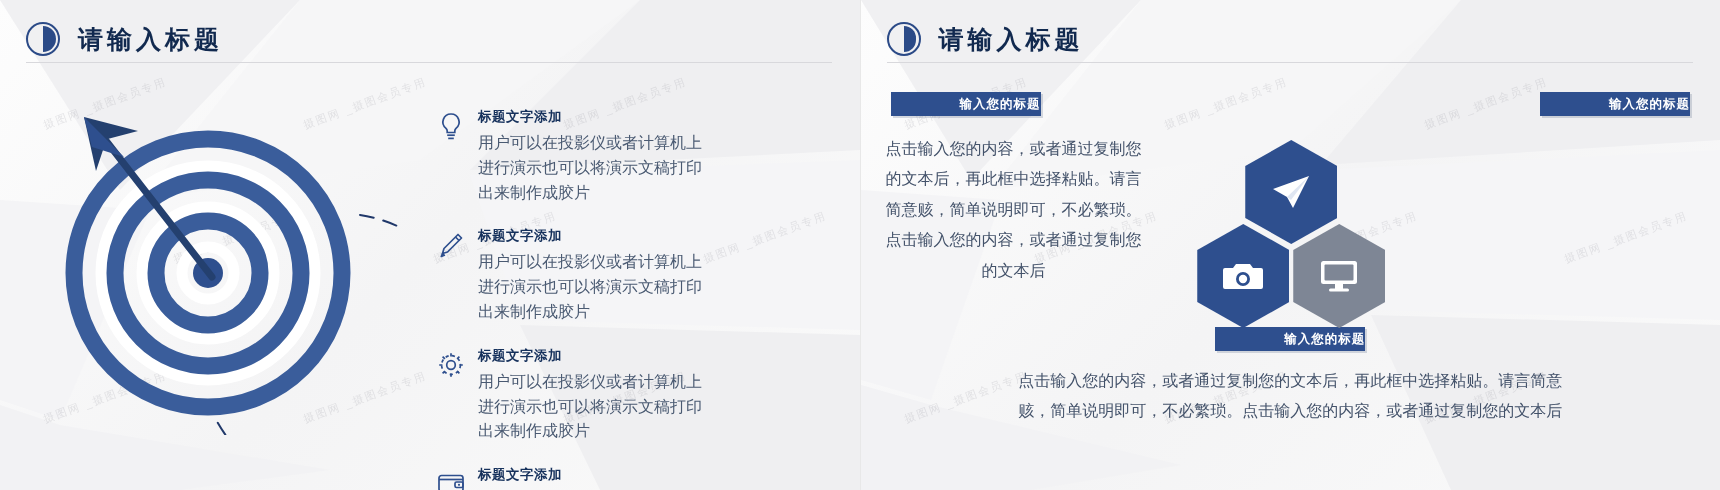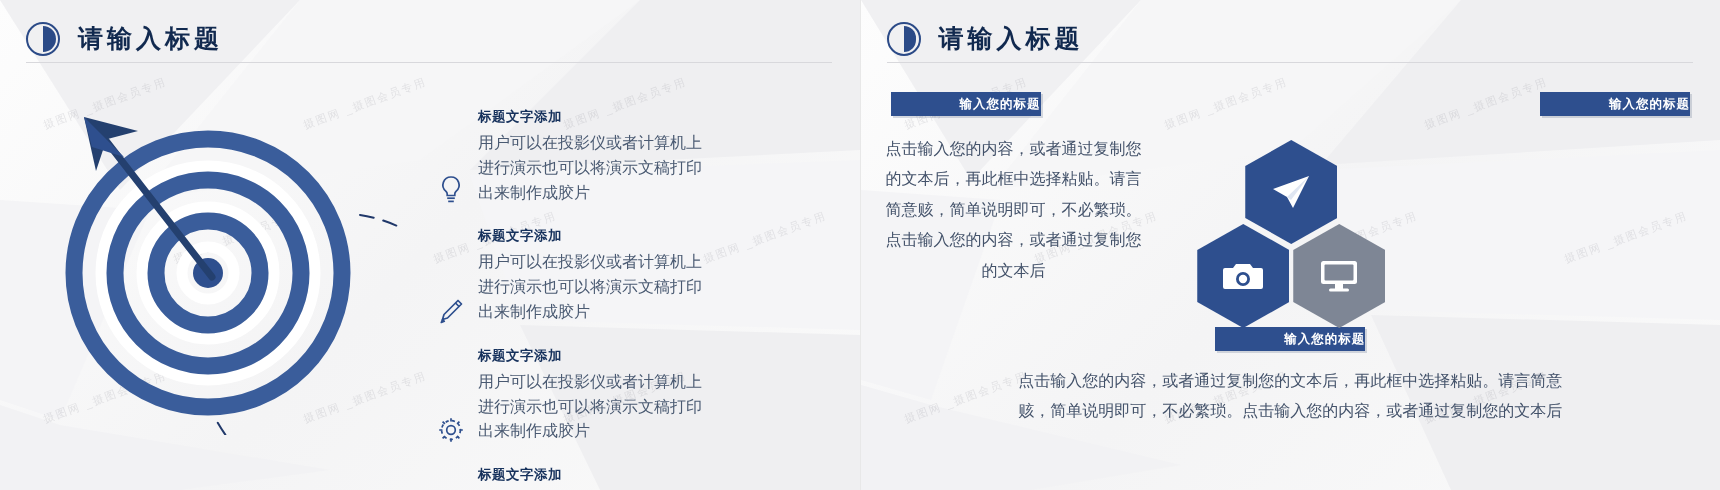--- a/index.html
+++ b/index.html
@@ -32,21 +32,21 @@
     position: absolute;
     pointer-events: none;
   }
 
   
   .slide-header {
     position: absolute;
     top: 22px;
     left: 26px;
     display: flex;
-    align-items: flex-start;
+    align-items: center;
   }
   .header-badge {
     width: 34px;
     height: 34px;
     border-radius: 50%;
     border: 2.5px solid #2b4a87;
     position: relative;
     box-sizing: border-box;
     flex: none;
   }
@@ -100,21 +100,21 @@
   .target-wrap svg { display: block; }
 
   .bullets {
     position: absolute;
     left: 430px;
     top: 108px;
     width: 400px;
   }
   .bullet {
     display: flex;
-    align-items: flex-end;
+    align-items: flex-start;
     margin-bottom: 22px;
   }
   .bullet-icon {
     width: 42px;
     flex: none;
     display: flex;
     justify-content: center;
     padding-top: 4px;
   }
   .bullet-text { padding-left: 6px; }

